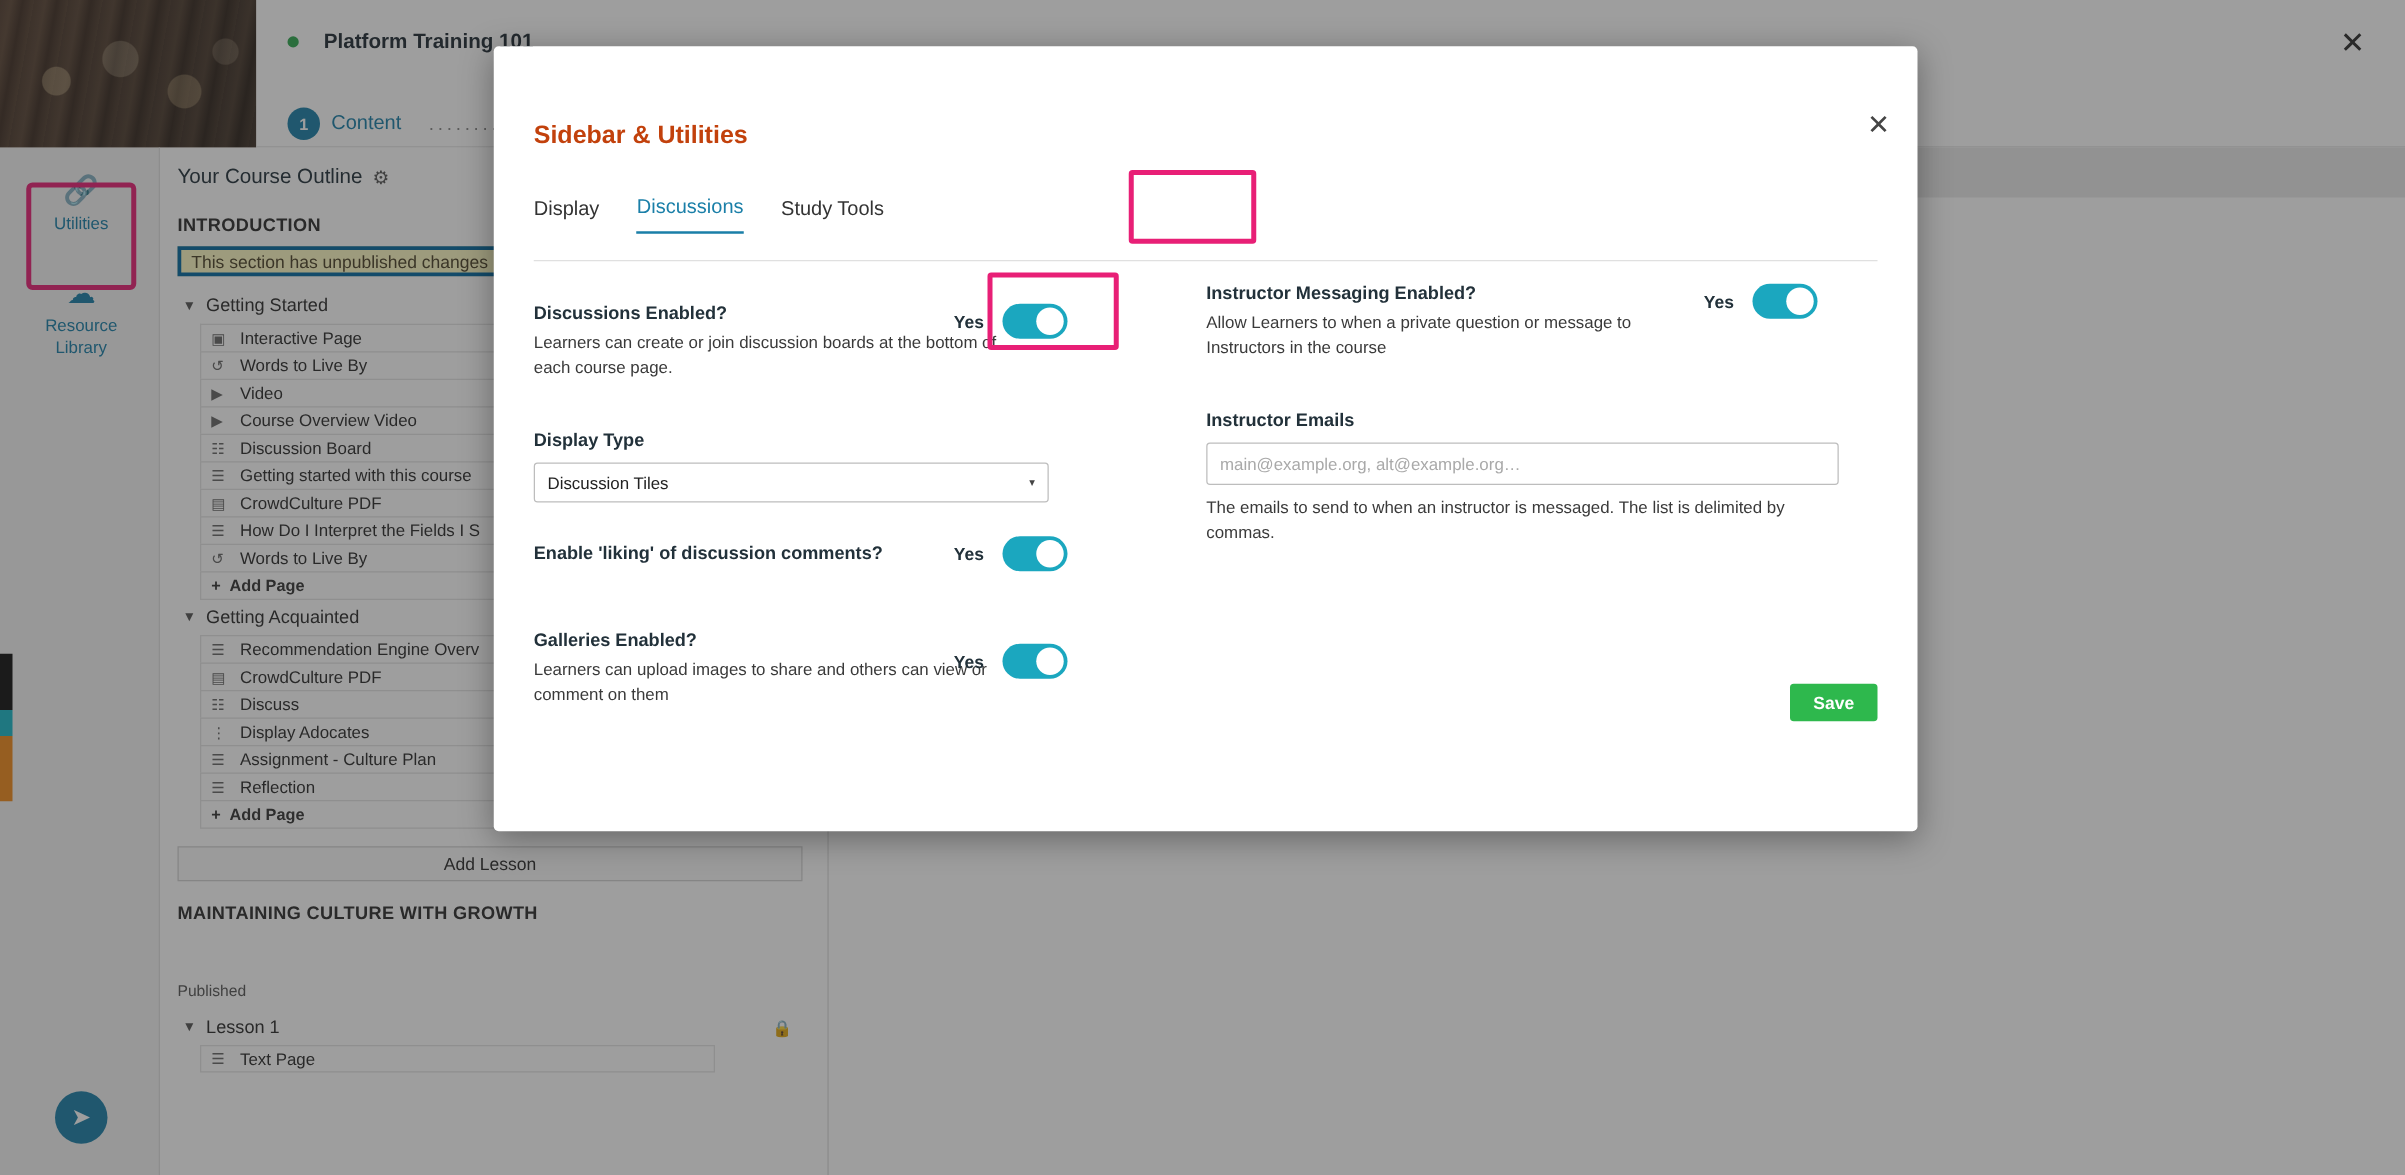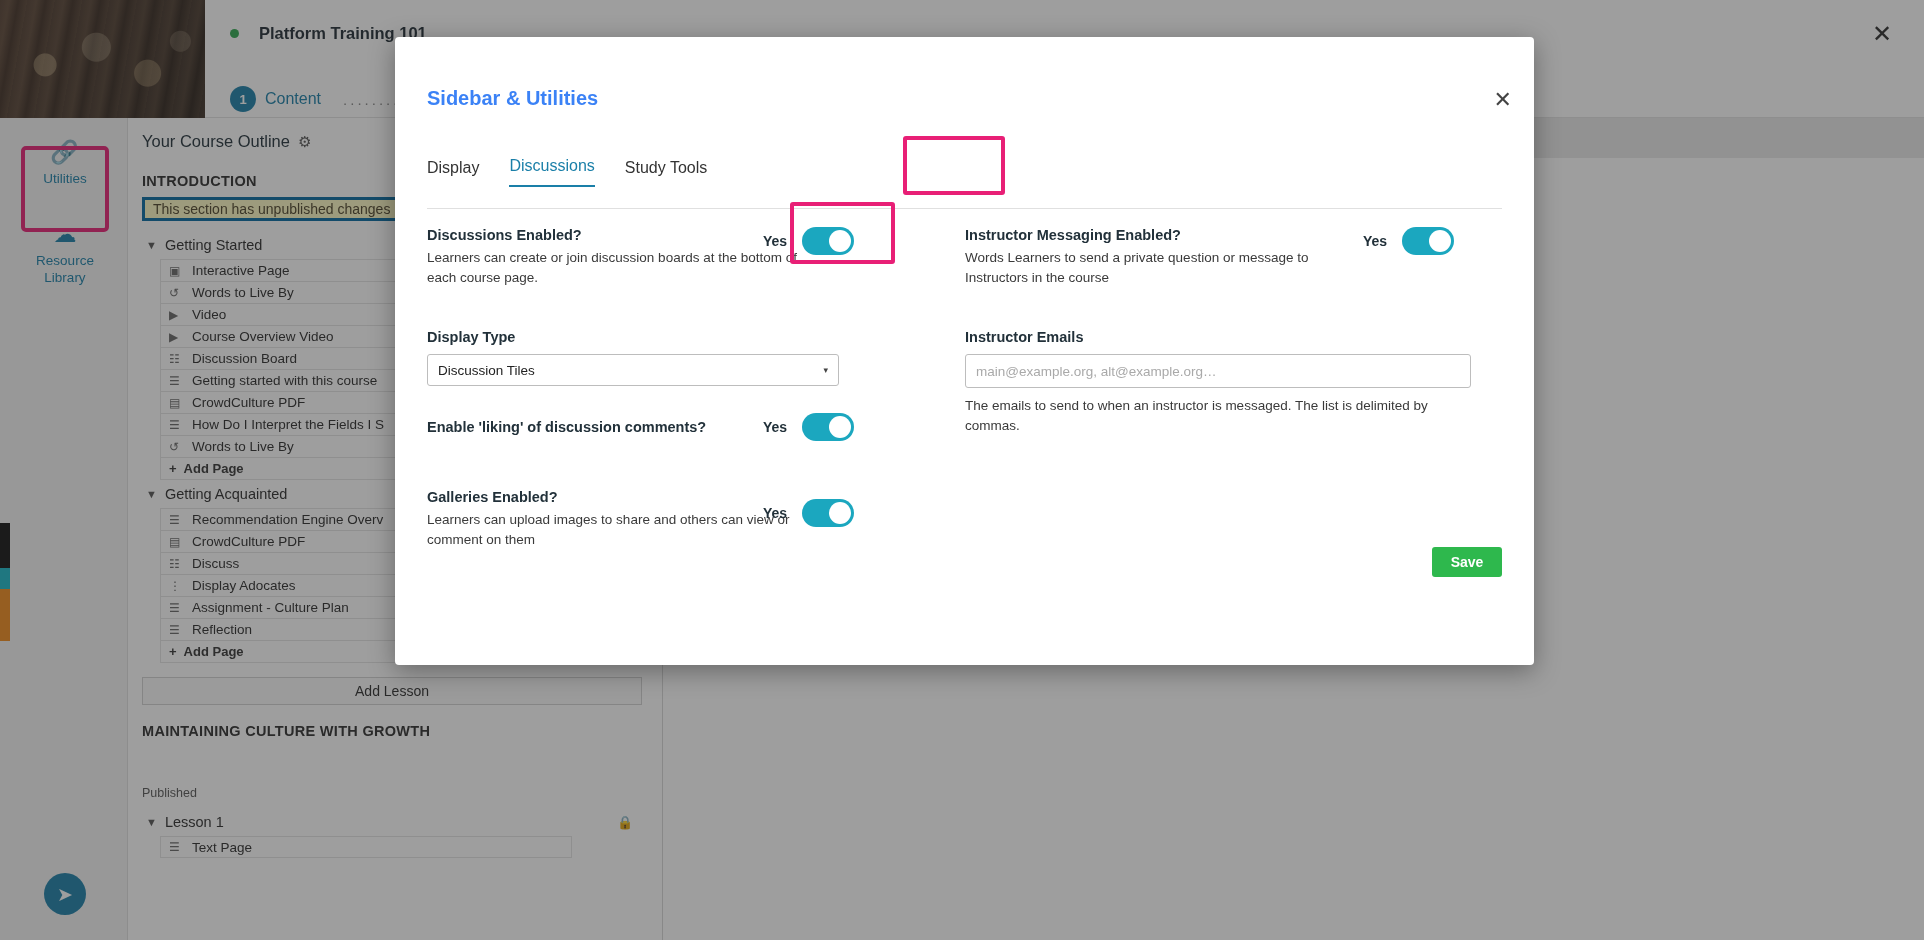--- a/index.html
+++ b/index.html
@@ -224,22 +224,22 @@
   }
   .modal {
     position: absolute;
     left: 395px; top: 37px;
     width: 1139px; height: 628px;
     background: #ffffff;
     border-radius: 4px;
     box-shadow: 0 6px 26px rgba(0,0,0,0.35);
   }
   .modal-title {
-    position: absolute; left: 32px; top: 50px;
-    font-size: 20px; font-weight: bold; color: #3b82f6;
+    position: absolute; left: 32px; top: 60px;
+    font-size: 20px; font-weight: bold; color: #c2410c;
   }
   .modal-close {
     position: absolute; right: 22px; top: 52px;
     font-size: 22px; color: #444; cursor: pointer;
     line-height: 1;
   }
   .modal-tabs {
     position: absolute; left: 32px; top: 120px;
     display: flex; align-items: flex-end; gap: 30px;
   }
@@ -494,21 +494,21 @@
     <div class="modal-tabs">
       <div class="mtab">Display</div>
       <div class="mtab active">Discussions</div>
       <div class="mtab">Study Tools</div>
     </div>
     <div class="tab-highlight"></div>
     <div class="modal-divider"></div>
 
     <div class="col-left">
 
-      <div style="position:relative; height:82px;">
+      <div style="position:relative; height:82px;margin-top:16px;">
         <div class="field-label">Discussions Enabled?</div>
         <div class="field-desc">Learners can create or join discussion boards at the bottom of each course page.</div>
         <div class="toggle-wrap row-toggle-1">
           <span class="toggle-text">Yes</span>
           <span class="toggle">
               <span class="knob"></span>
             </span>
         </div>
         <div class="toggle-highlight"></div>
       </div>
@@ -541,21 +541,21 @@
             </span>
         </div>
       </div>
 
     </div>
 
     <div class="col-right">
 
       <div style="position:relative; height:82px;">
         <div class="field-label">Instructor Messaging Enabled?</div>
-        <div class="field-desc">Words Learners to send a private question or message to Instructors in the course</div>
+        <div class="field-desc">Allow Learners to when a private question or message to Instructors in the course</div>
         <div class="toggle-wrap" style="position:absolute; left:398px; top:0;">
           <span class="toggle-text">Yes</span>
           <span class="toggle">
               <span class="knob"></span>
             </span>
         </div>
       </div>
 
       <div style="margin-top:20px;">
         <div class="sub-label">Instructor Emails</div>

